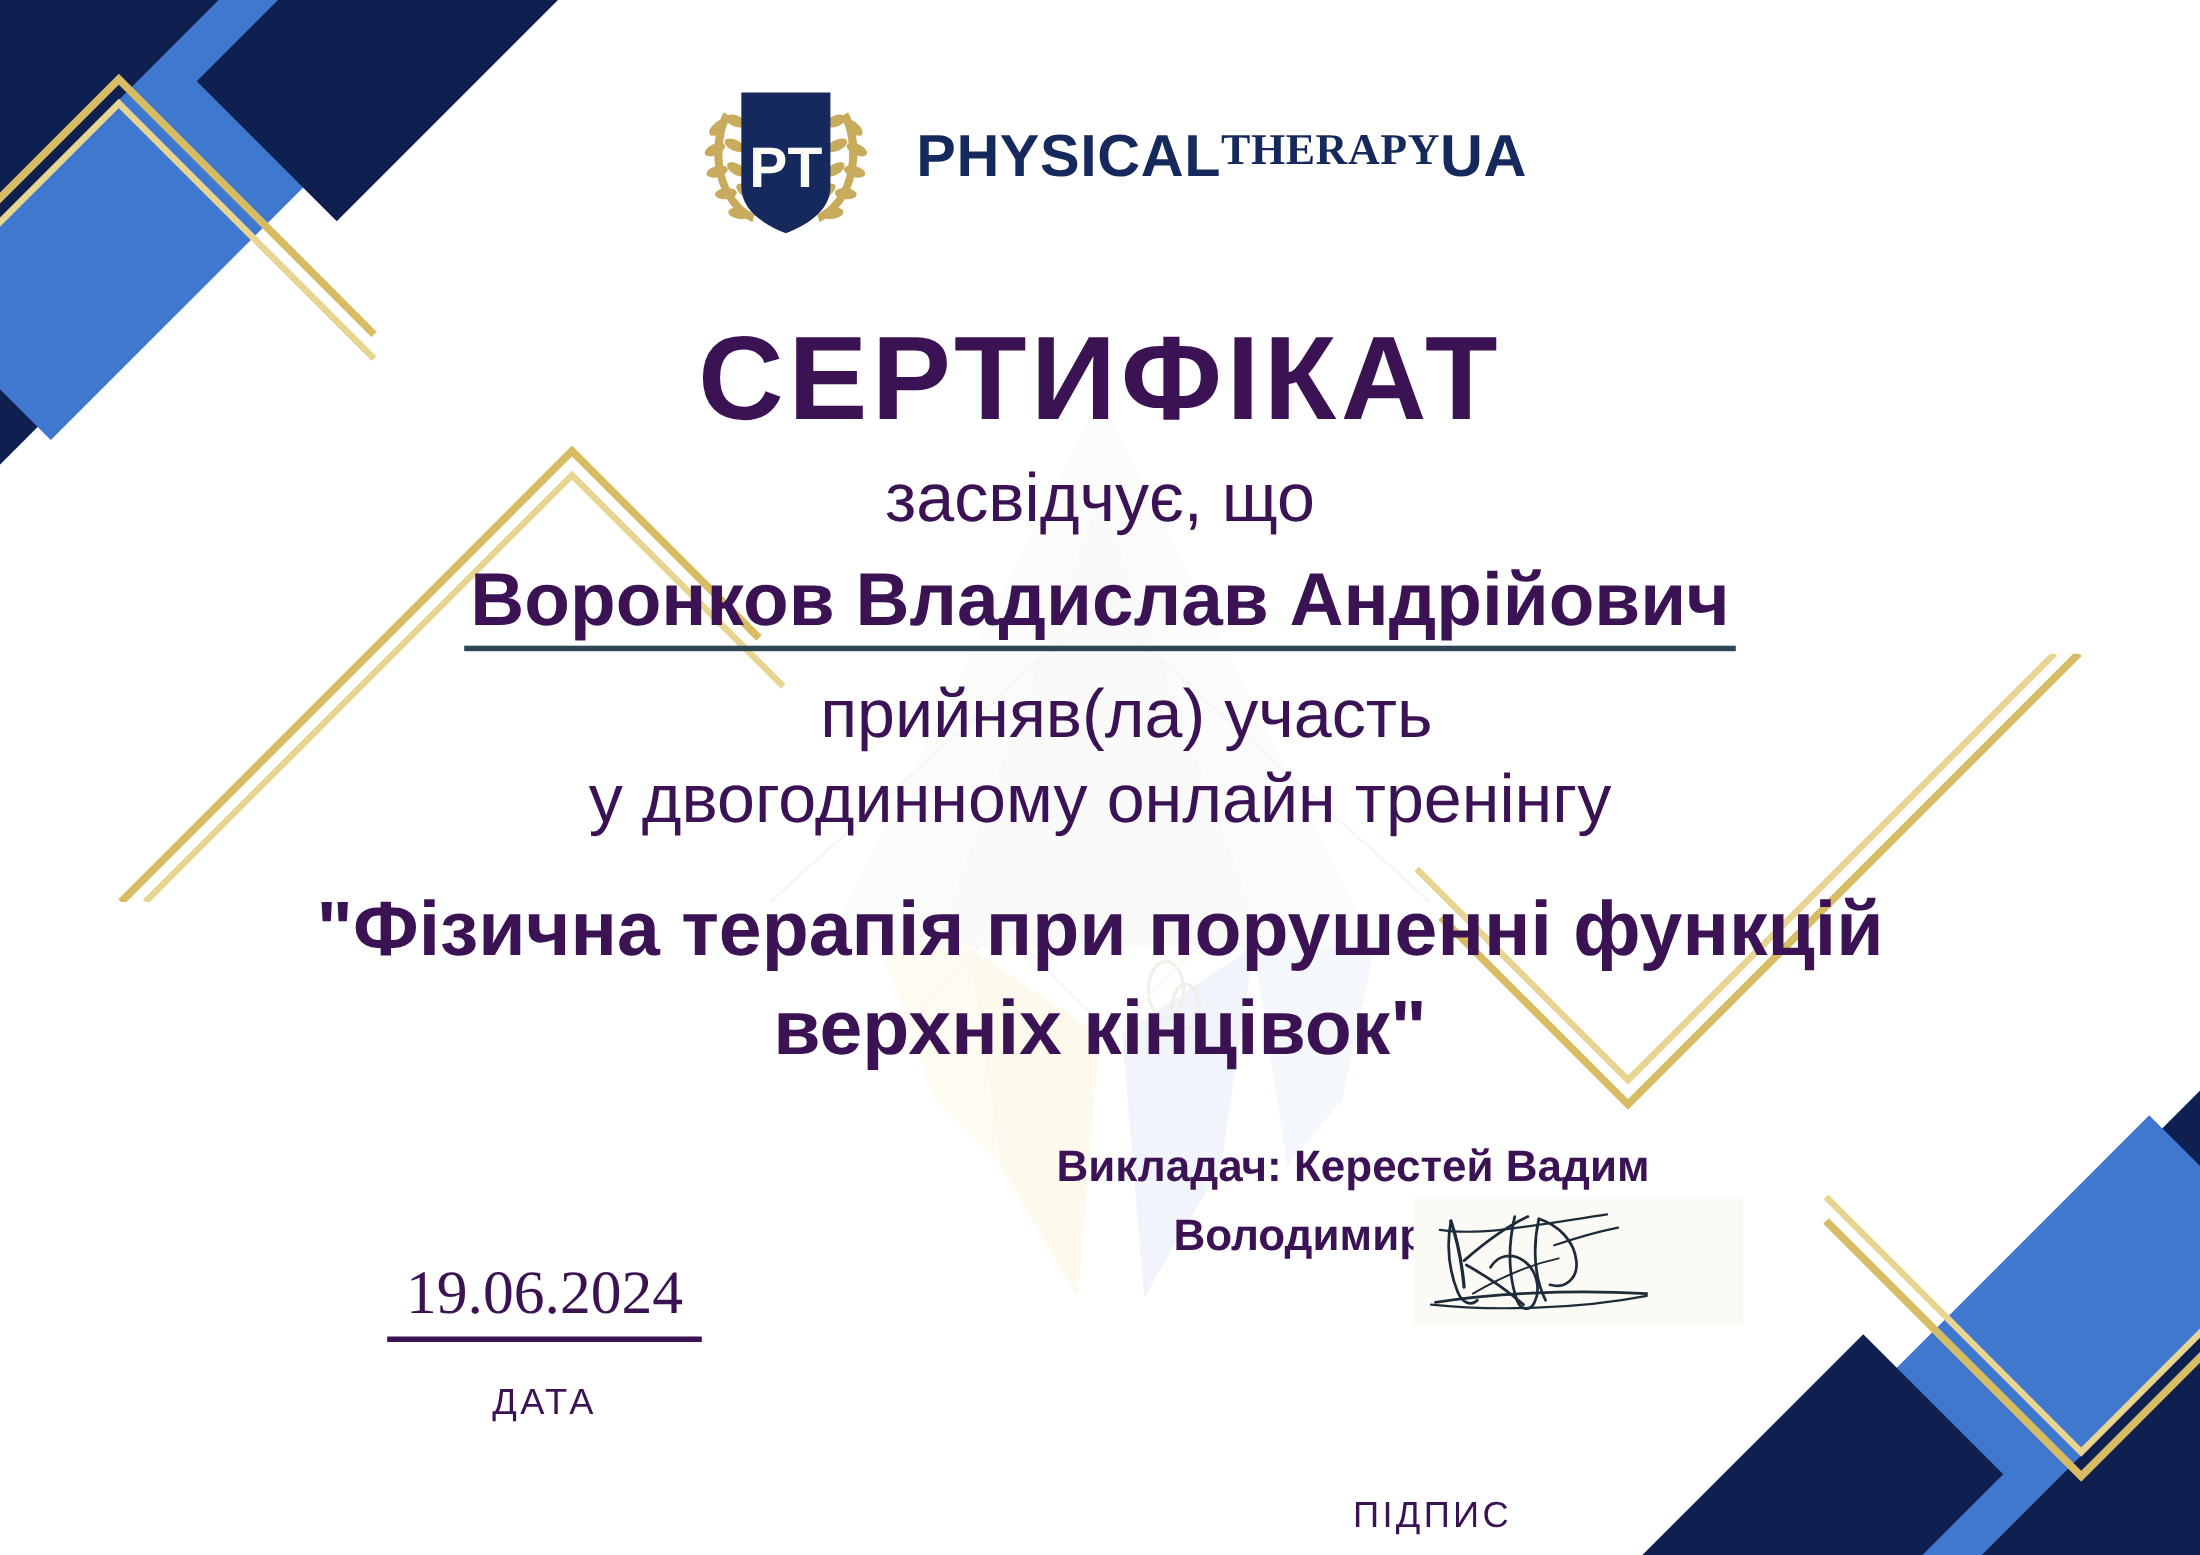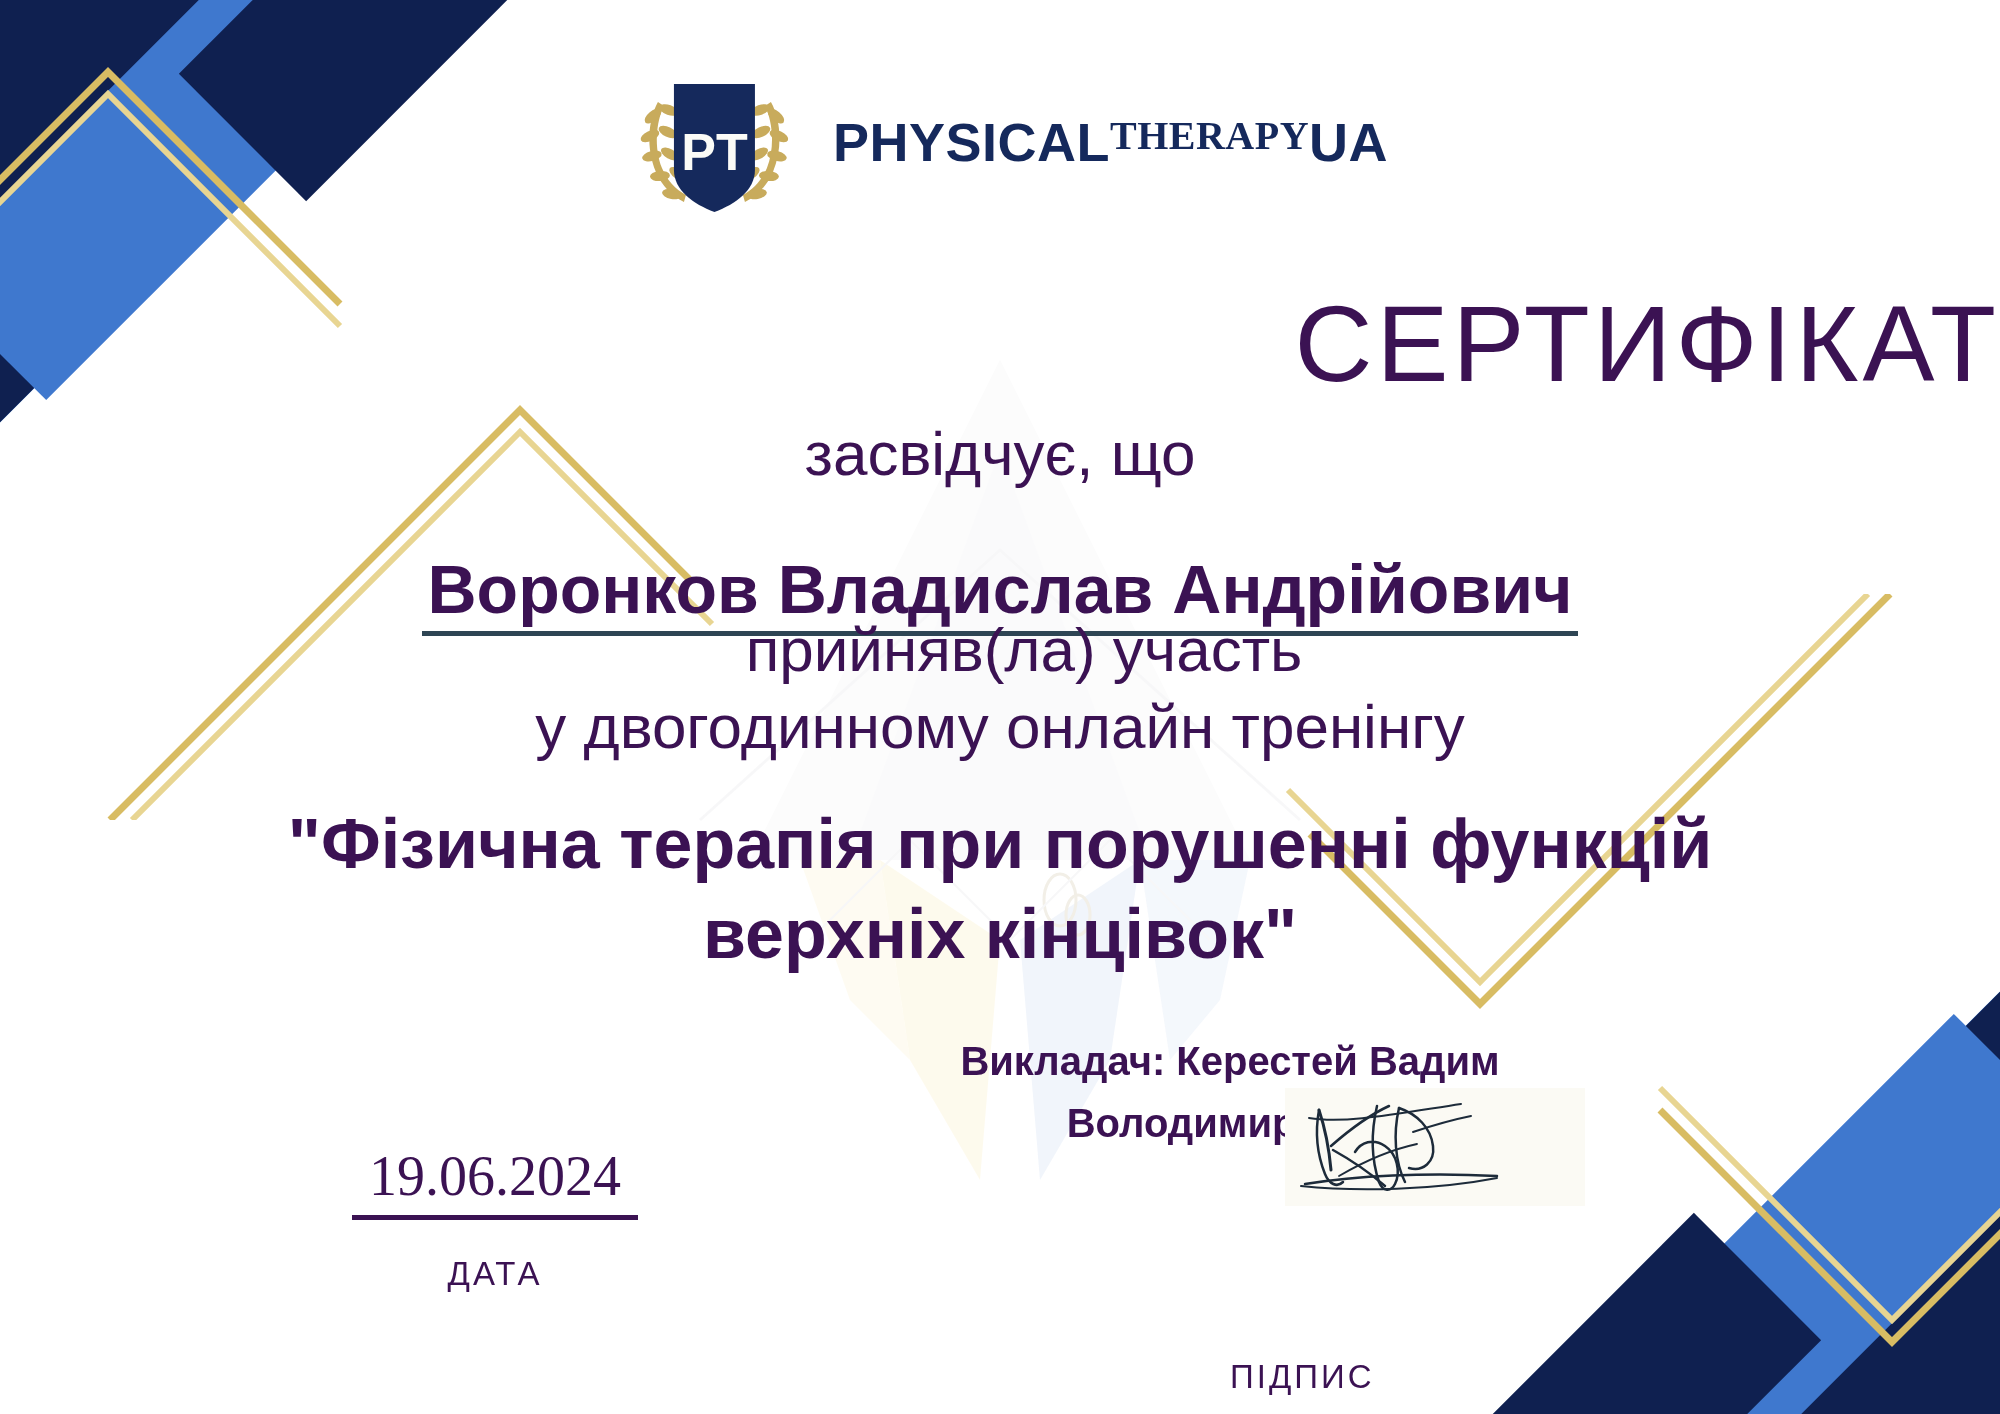--- a/index.html
+++ b/index.html
@@ -86,39 +86,37 @@
     left: 0;
     top: 0;
     width: 2000px;
     text-align: center;
   }
   .title {
     position: absolute;
     top: 290px;
     width: 100%;
     font-size: 108px;
-    font-weight: 400;
+    font-weight: 700;
     letter-spacing: 4px;
     color: #3b1253;
     line-height: 1;
-    text-align: right;
   }
   .subtitle {
     position: absolute;
     top: 423px;
     width: 100%;
     font-size: 62px;
     color: #3b1253;
     line-height: 1;
   }
   .recipient-wrap {
     position: absolute;
     top: 510px;
     width: 100%;
-    margin-top: 44px;
   }
   .recipient {
     display: inline-block;
     font-size: 68px;
     font-weight: 700;
     color: #3b1253;
     line-height: 1.05;
     border-bottom: 5px solid #2e4554;
     padding: 0 6px 6px 6px;
   }

